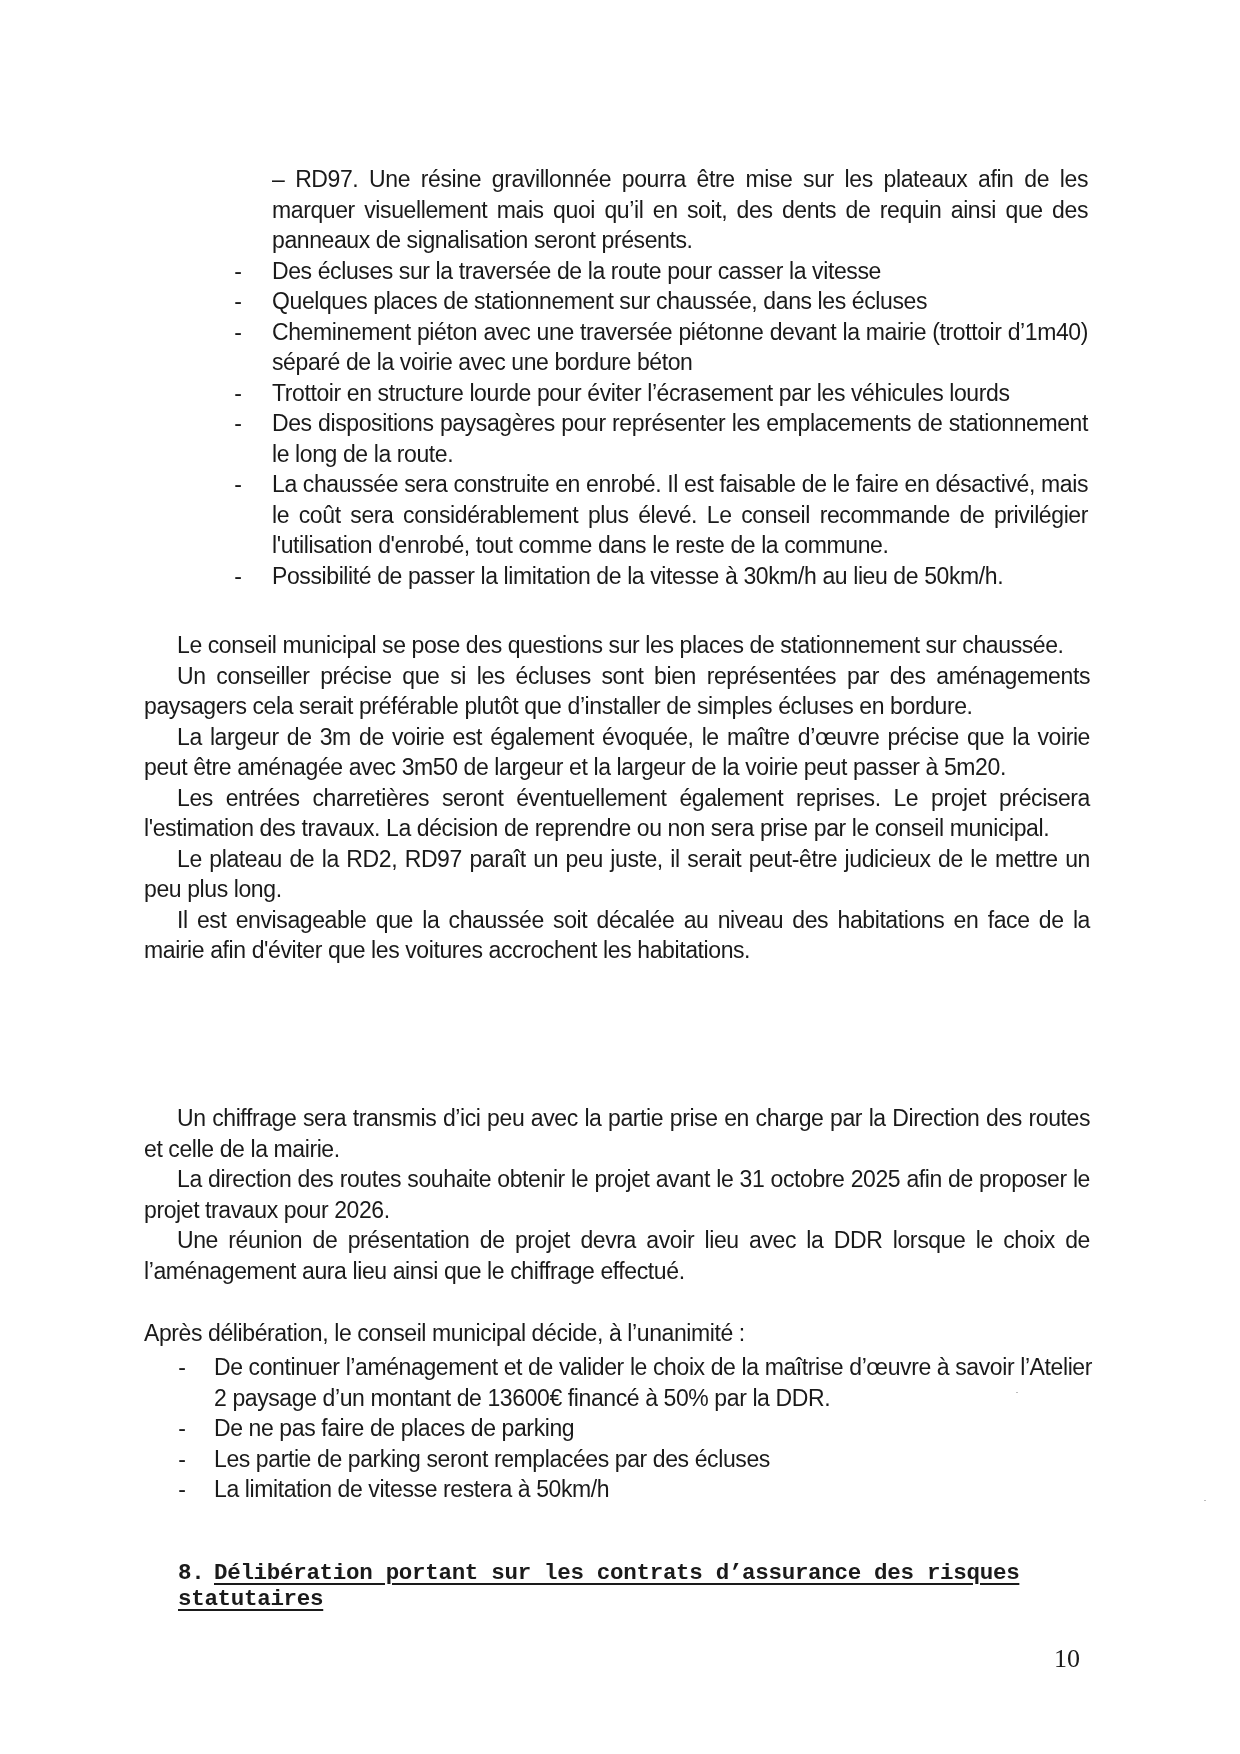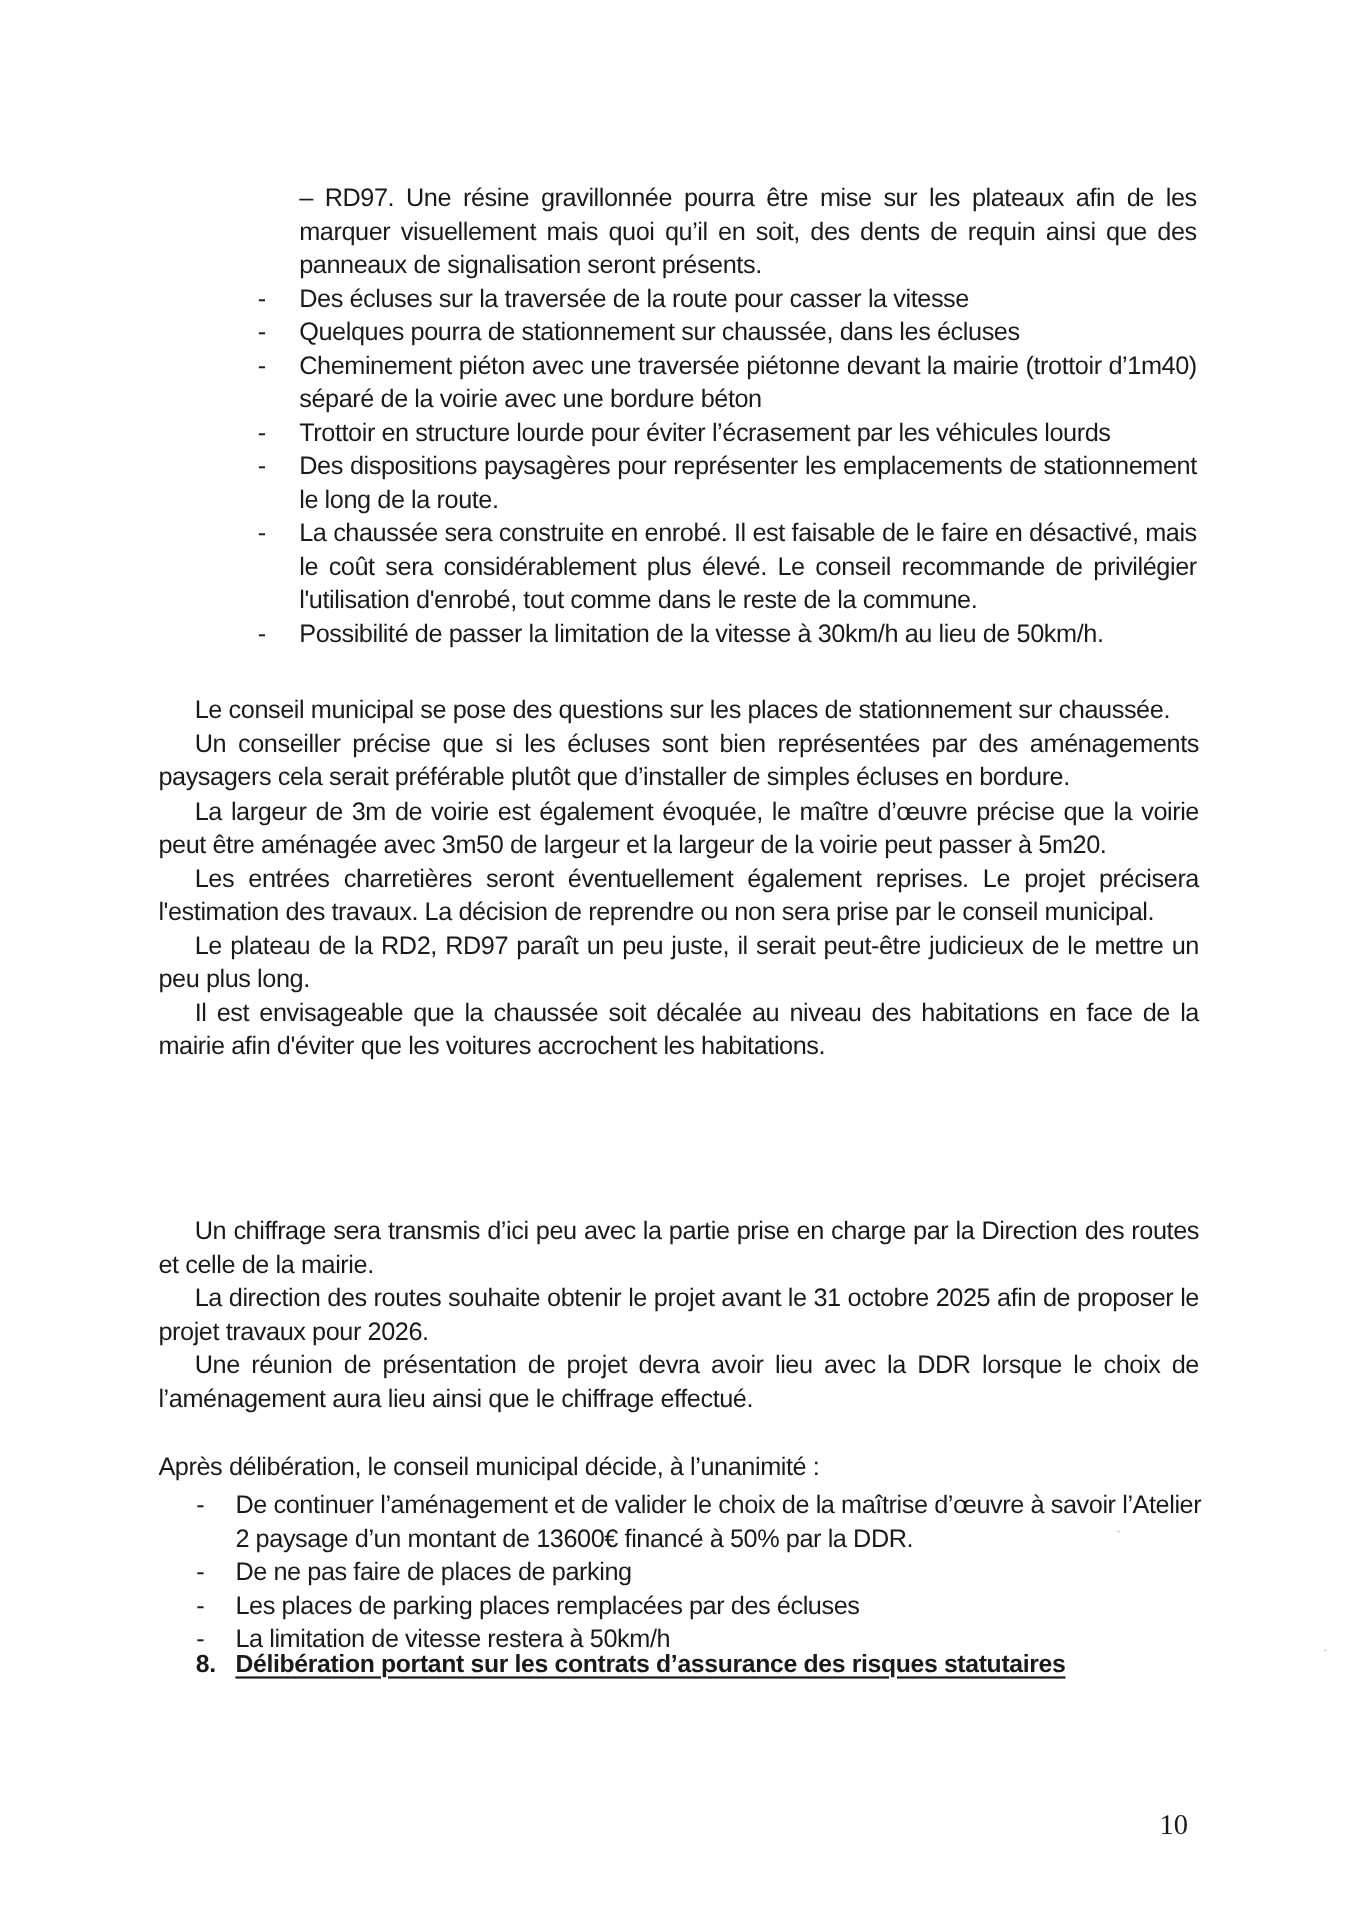--- a/index.html
+++ b/index.html
@@ -25,22 +25,22 @@
     .li.nodash { padding-left: 44px; }
 
     .para-block { position: absolute; left: 144px; width: 946px; }
     .p { text-align: justify; }
     .p .indent { display: inline-block; width: 33px; }
 
     .list2 { position: absolute; left: 172px; top: 1352px; width: 920px; }
     .list2 .li { padding-left: 42px; }
 
     .heading {
-      position: absolute; left: 178px; top: 1500px;
-      font-family: Liberation Sans, sans-serif;
+      position: absolute; left: 178px; top: 1560px;
+      font-family: Liberation Mono, monospace;
       font-weight: bold; font-size: 22.5px; letter-spacing: -0.3px;
     }
     .heading .num { display: inline-block; width: 36px; }
     .heading .title { text-decoration: underline; text-underline-offset: 4px; text-decoration-thickness: 2px; }
 
     .page-number {
       position: absolute; left: 1054px; top: 1644px;
       font-family: Liberation Serif, serif; font-size: 26px;
     }
     .scan-dot { position: absolute; width: 2px; height: 1px; background: #bbbbbb; }
@@ -53,21 +53,21 @@
   <div class="list1 txt">
     <div class="li nodash">
       <span class="body">– RD97. Une résine gravillonnée pourra être mise sur les plateaux afin de les marquer visuellement mais quoi qu’il en soit, des dents de requin ainsi que des panneaux de signalisation seront présents.</span>
     </div>
     <div class="li">
       <span class="dash">-</span>
       <span class="body">Des écluses sur la traversée de la route pour casser la vitesse</span>
     </div>
     <div class="li">
       <span class="dash">-</span>
-      <span class="body">Quelques pourra de stationnement sur chaussée, dans les écluses</span>
+      <span class="body">Quelques places de stationnement sur chaussée, dans les écluses</span>
     </div>
     <div class="li">
       <span class="dash">-</span>
       <span class="body">Cheminement piéton avec une traversée piétonne devant la mairie (trottoir d’1m40) séparé de la voirie avec une bordure béton</span>
     </div>
     <div class="li">
       <span class="dash">-</span>
       <span class="body">Trottoir en structure lourde pour éviter l’écrasement par les véhicules lourds</span>
     </div>
     <div class="li">
@@ -107,21 +107,21 @@
     <div class="li">
       <span class="dash">-</span>
       <span class="body">De continuer l’aménagement et de valider le choix de la maîtrise d’œuvre à savoir l’Atelier 2 paysage d’un montant de 13600€ financé à 50% par la DDR.</span>
     </div>
     <div class="li">
       <span class="dash">-</span>
       <span class="body">De ne pas faire de places de parking</span>
     </div>
     <div class="li">
       <span class="dash">-</span>
-      <span class="body">Les places de parking places remplacées par des écluses</span>
+      <span class="body">Les partie de parking seront remplacées par des écluses</span>
     </div>
     <div class="li">
       <span class="dash">-</span>
       <span class="body">La limitation de vitesse restera à 50km/h</span>
     </div>
   </div>
 
   <div class="heading">
     <span class="num">8.</span><span class="title">Délibération portant sur les contrats d’assurance des risques statutaires</span>
   </div>

